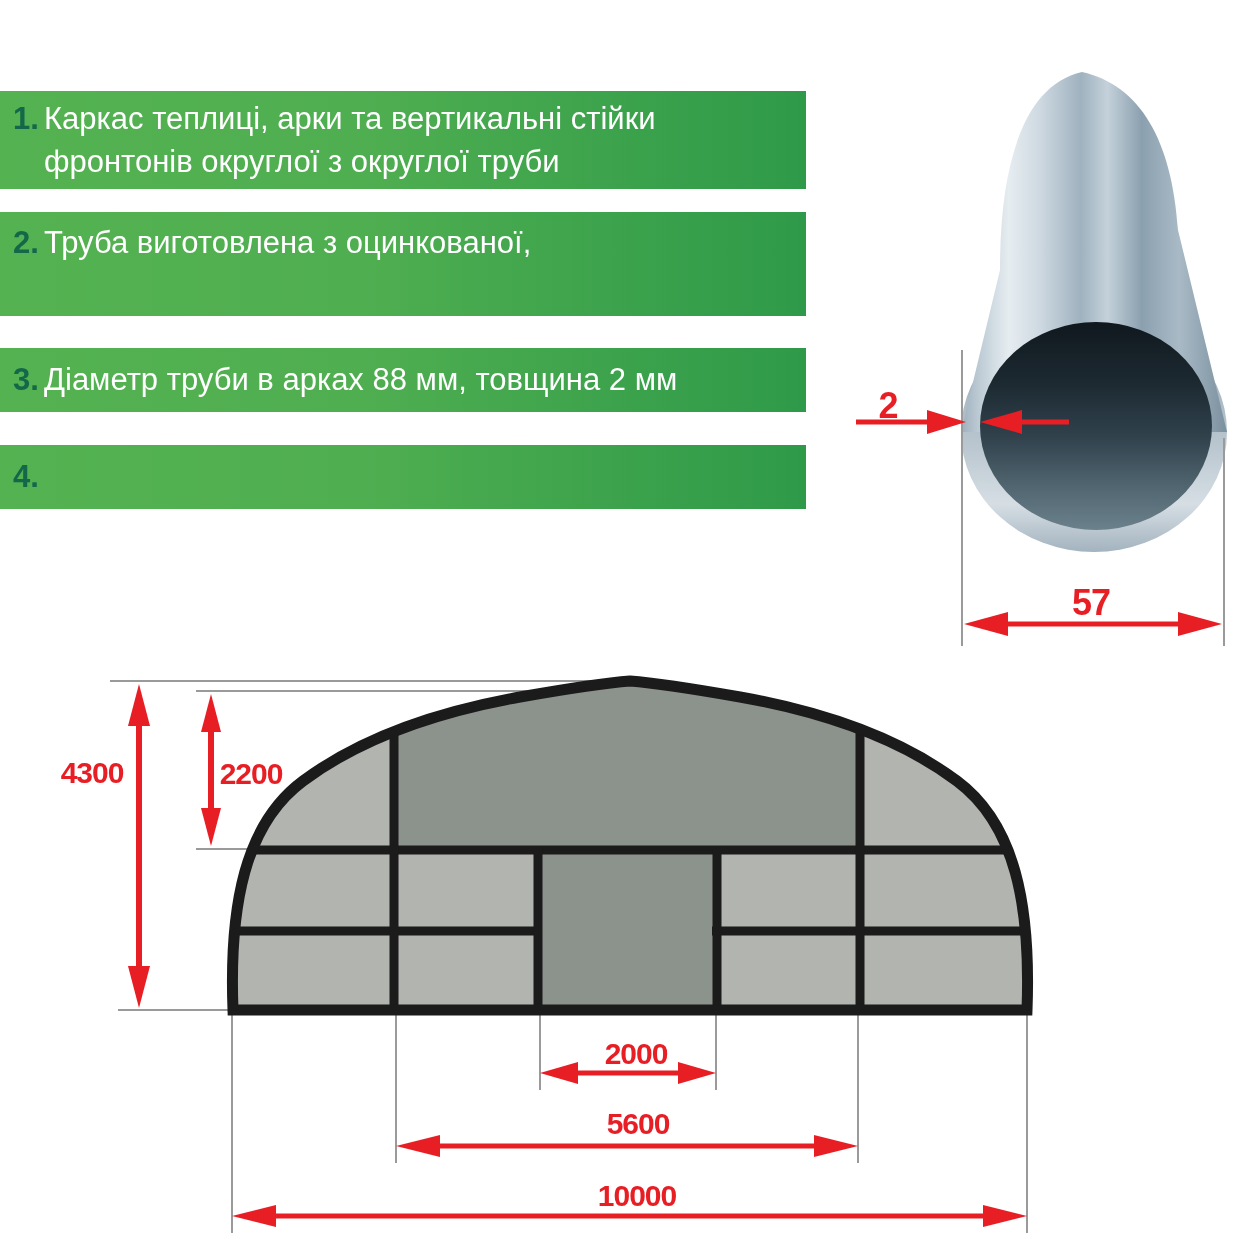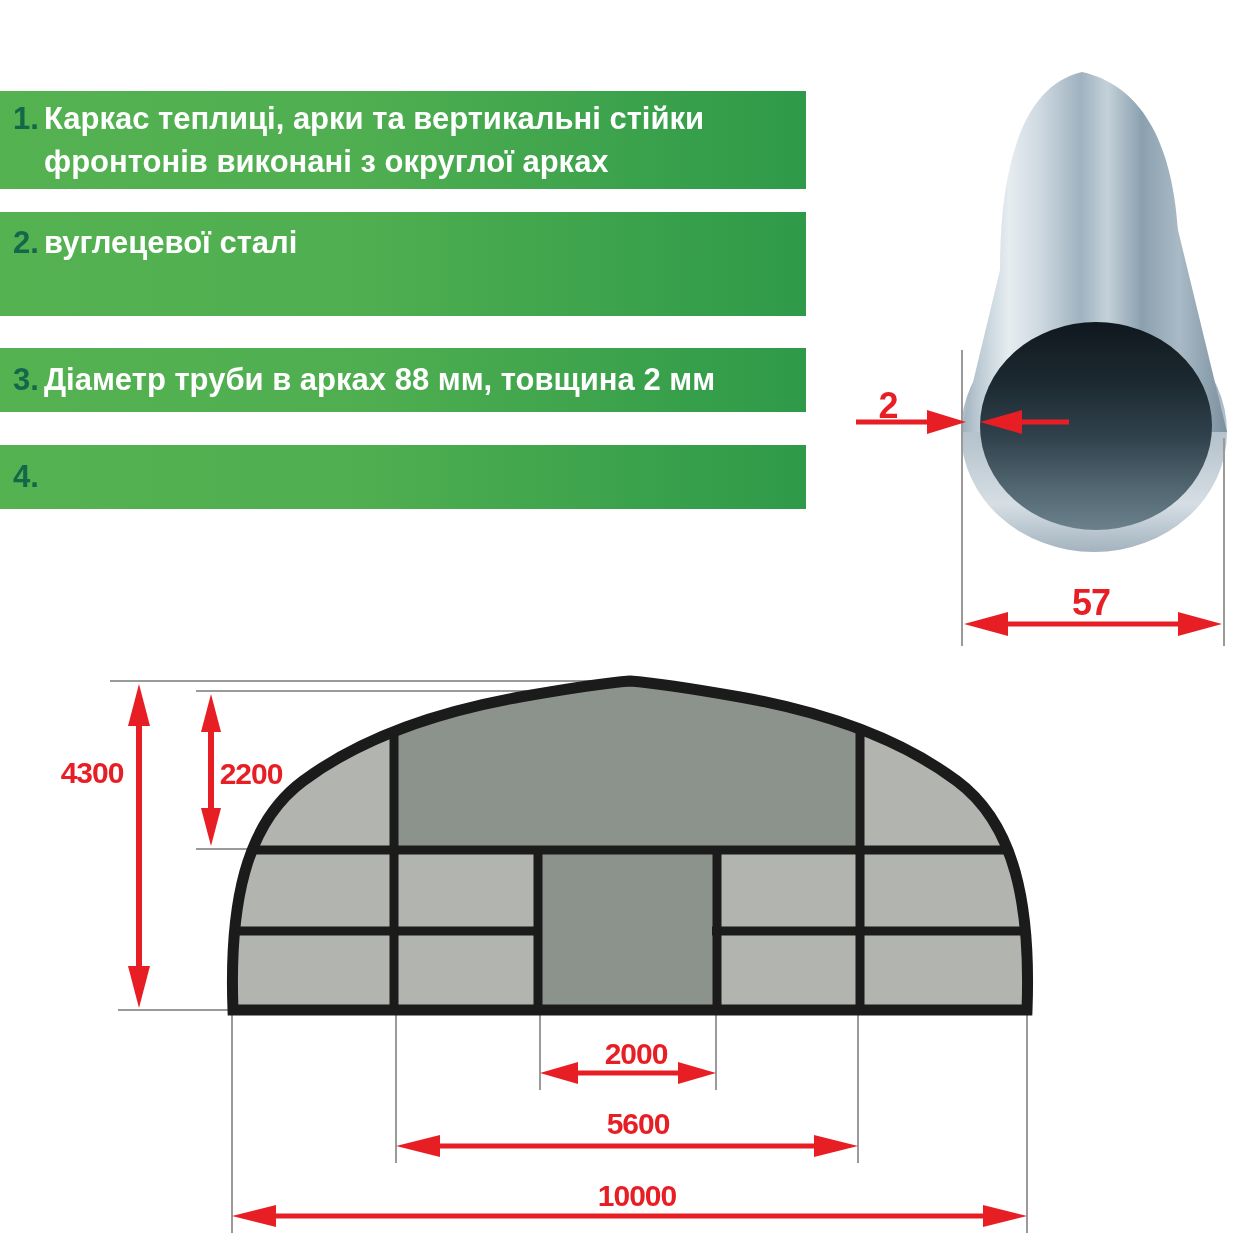--- a/index.html
+++ b/index.html
@@ -13,43 +13,43 @@
     display:flex;align-items:flex-start;
     padding-left:13px;box-sizing:border-box;
   }
   .banner .num{
     flex:0 0 auto;min-width:31px;
     font-weight:bold;font-size:31px;line-height:43px;color:#15674a;
   }
   .banner .lines{flex:1 1 auto;}
   .banner .lines span{
     display:block;white-space:nowrap;
-    font-weight:bold;font-size:31px;line-height:43px;color:#ffffff;
+    font-weight:normal;font-size:31px;line-height:43px;color:#ffffff;
   }
   .dim-label{fill:#e81e25;font-weight:bold;letter-spacing:-1px;}
   svg{position:absolute;}
   svg text{font-family:"Liberation Sans","DejaVu Sans",sans-serif;}
 </style>
 </head>
 <body>
 
 <div id="canvas">
 
   <div class="banner" style="top:91px;height:98px;padding-top:6px;">
     <span class="num">1.</span>
     <div class="lines">
       <span>Каркас теплиці, арки та вертикальні стійки</span>
-      <span>фронтонів виконані з округлої арках</span>
+      <span>фронтонів округлої з округлої труби</span>
     </div>
   </div>
 
   <div class="banner" style="top:212px;height:104px;padding-top:9px;">
     <span class="num">2.</span>
     <div class="lines">
-      <span>вуглецевої сталі</span>
+      <span>Труба виготовлена з оцинкованої,</span>
     </div>
   </div>
 
   <div class="banner" style="top:348px;height:64px;padding-top:10px;">
     <span class="num">3.</span>
     <div class="lines">
       <span>Діаметр труби в арках 88 мм, товщина 2 мм</span>
       <span></span>
     </div>
   </div>

